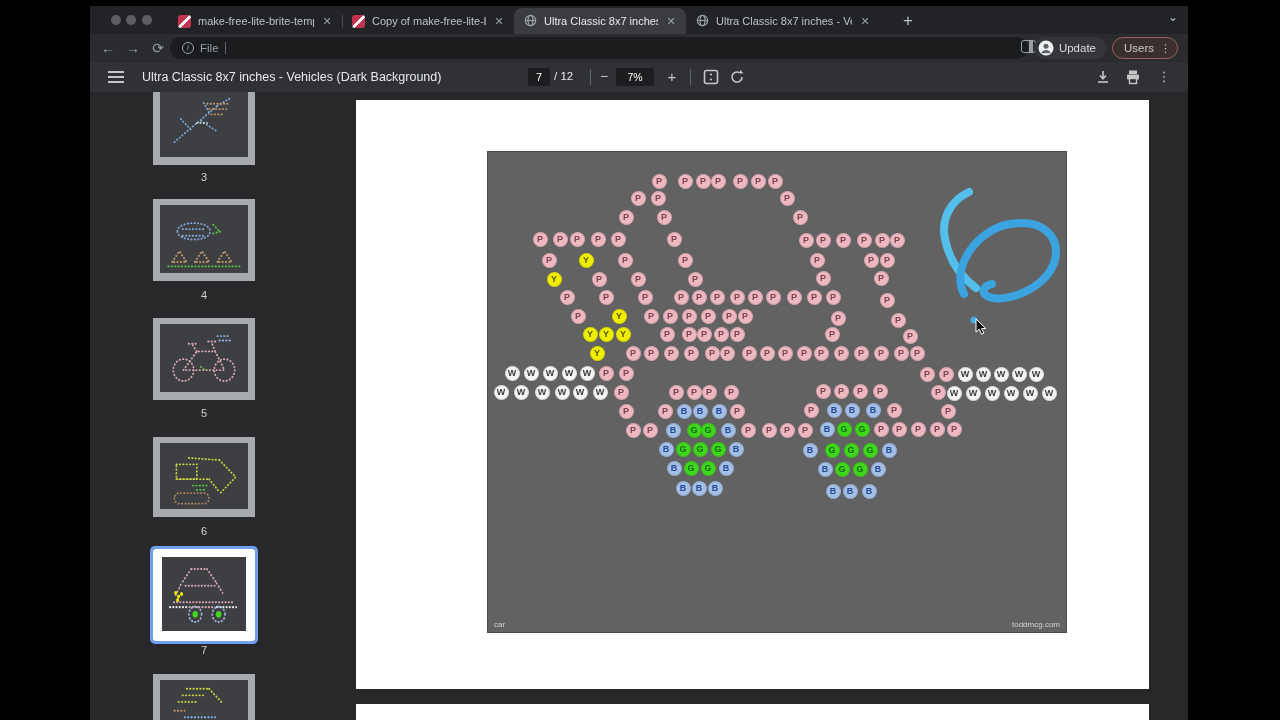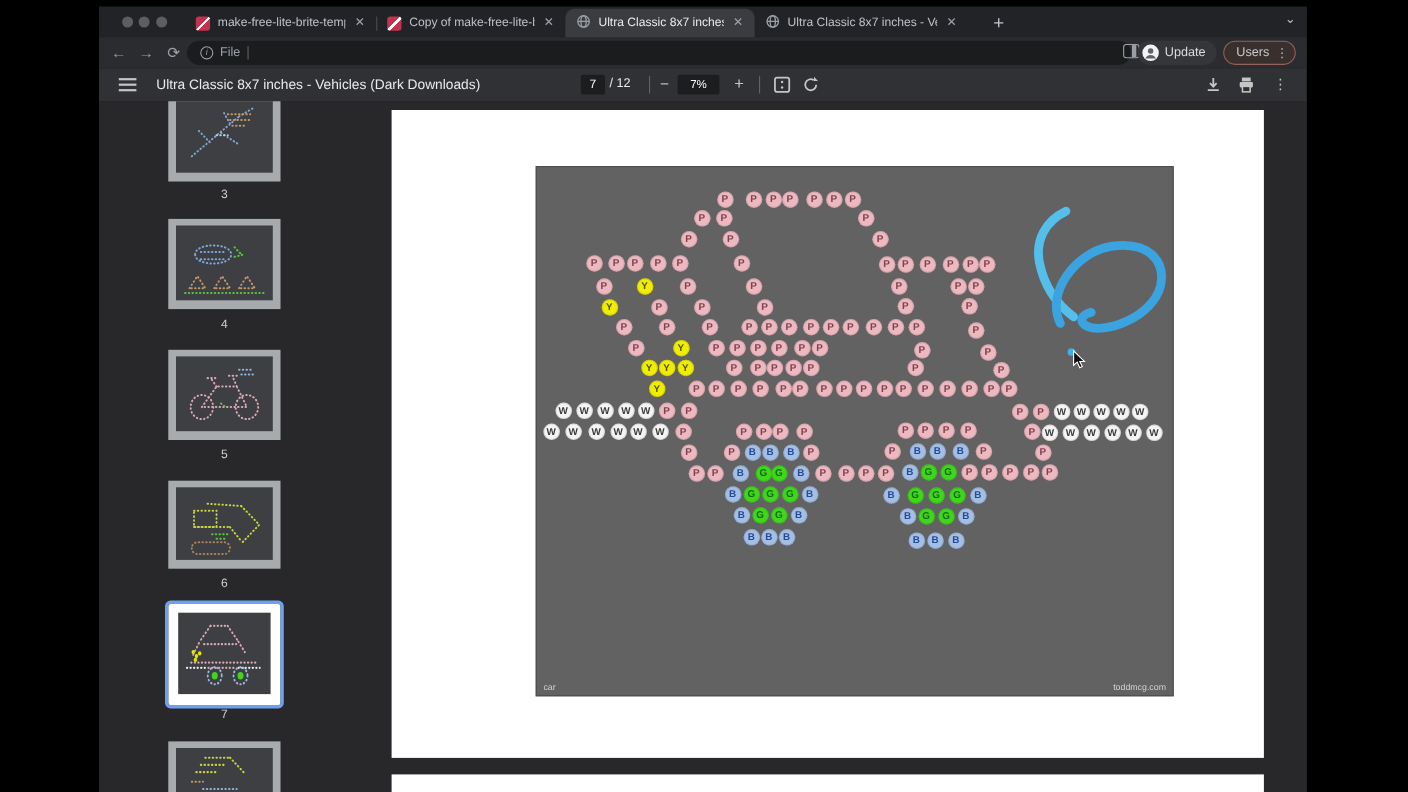--- a/index.html
+++ b/index.html
@@ -131,21 +131,21 @@
         <span class="kebab">⋮</span>
       </div>
     </div>
 
     <div id="pdfbar">
       <div id="hamburger">
           <span></span>
           <span></span>
           <span></span>
         </div>
-      <div id="doc-title">Ultra Classic 8x7 inches - Vehicles (Dark Downloads)</div>
+      <div id="doc-title">Ultra Classic 8x7 inches - Vehicles (Dark Background)</div>
       <div class="pgbox" style="left:438px">7</div>
       <div id="pagecount">/ 12</div>
       <div class="tdiv" style="left:500px"></div>
       <div class="tbtn" style="left:504px;font-size:14px">−</div>
       <div id="zoombox">7%</div>
       <div class="tbtn" style="left:572px">+</div>
       <div class="tdiv" style="left:600px"></div>
       <div class="ticon" style="left:613px">
         <svg width="16" height="16" viewBox="0 0 16 16">
             <rect x="1.5" y="1.5" width="13" height="13" rx="2" fill="none" stroke="#c4c7c5" stroke-width="1.6"></rect>

